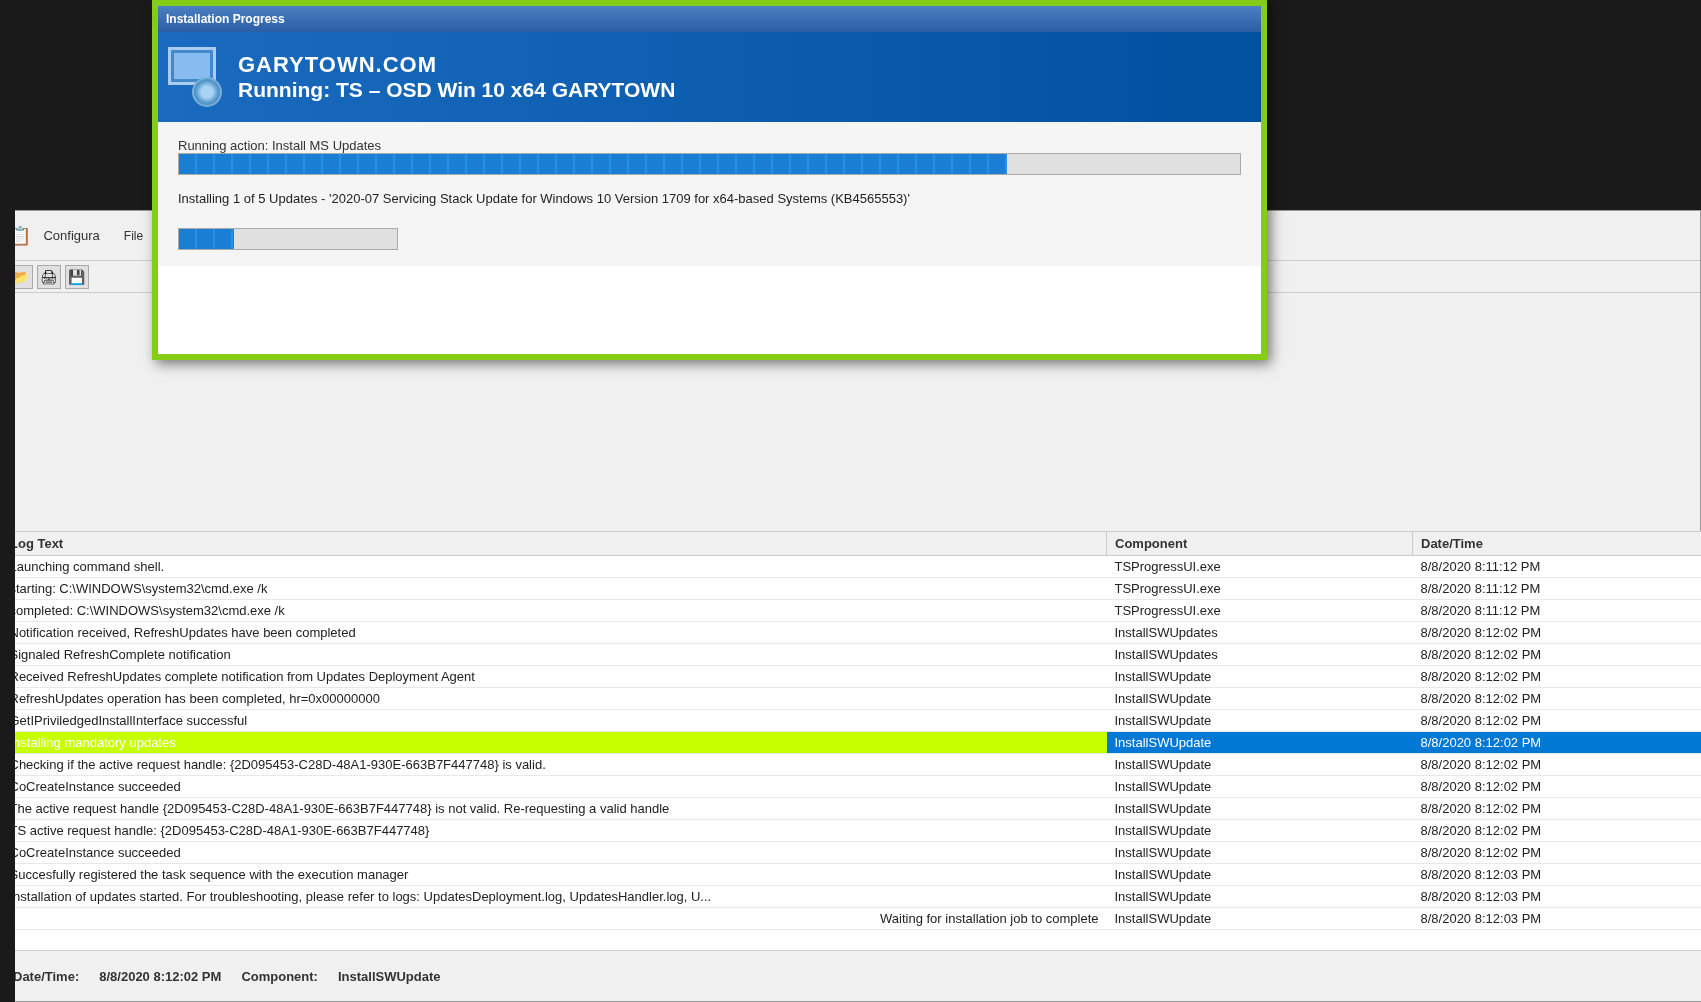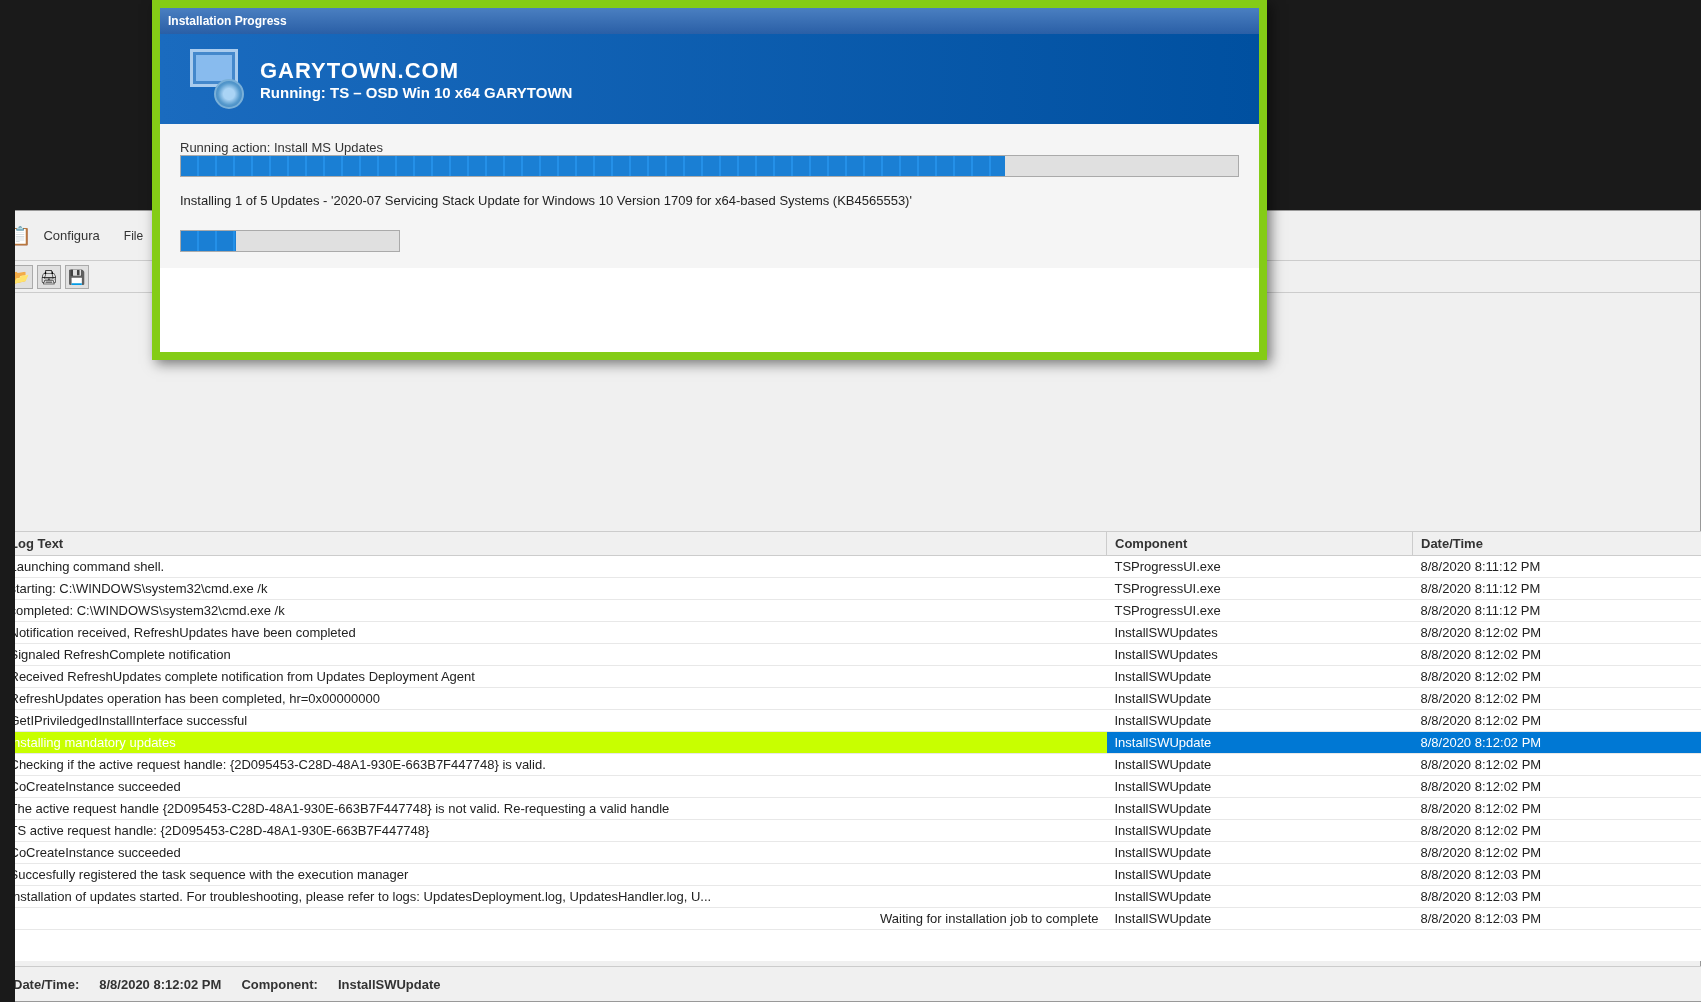--- a/index.html
+++ b/index.html
@@ -118,62 +118,62 @@
     .log-col-text { width: 65%; }
     .log-col-component { width: 18%; }
     .log-col-datetime { width: 17%; }
 
     
     .status-bar {
       position: absolute;
       bottom: 0;
       left: 0;
       width: 1701px;
-      height: 35px;
+      height: 51px;
       background: #f0f0f0;
       border-top: 1px solid #ccc;
       display: flex;
       align-items: center;
       padding: 0 12px;
       font-size: 13px;
       font-weight: bold;
       color: #333;
       gap: 20px;
     }
 
     
     .install-dialog {
       position: absolute;
       top: 0;
       left: 152px;
       width: 1115px;
       height: 360px;
       background: white;
-      border: 8px solid #84cc16;
+      border: 6px solid #84cc16;
       box-shadow: 4px 4px 12px rgba(0,0,0,0.5);
       z-index: 100;
     }
 
     .install-dialog-titlebar {
       background: linear-gradient(to bottom, #4a7fc1 0%, #2a5fa6 100%);
       height: 26px;
       display: flex;
       align-items: center;
       padding: 0 8px;
       color: white;
       font-size: 12px;
       font-weight: bold;
     }
 
     .install-dialog-header {
       background: linear-gradient(to right, #1a6bbf, #0050a0);
       height: 90px;
       display: flex;
       align-items: center;
-      padding: 10px 24px;
+      padding: 10px 4px;
       gap: 16px;
     }
 
     .install-dialog-logo {
       width: 60px;
       height: 60px;
       position: relative;
       flex-shrink: 0;
     }
 
@@ -211,21 +211,21 @@
       color: white;
     }
 
     .install-dialog-title-text h2 {
       font-size: 22px;
       font-weight: bold;
       letter-spacing: 1px;
     }
 
     .install-dialog-title-text p {
-      font-size: 15px;
+      font-size: 21px;
       font-weight: bold;
     }
 
     .install-dialog-body {
       padding: 16px 20px;
       background: #f5f5f5;
     }
 
     .running-action-label {
       font-size: 13px;

